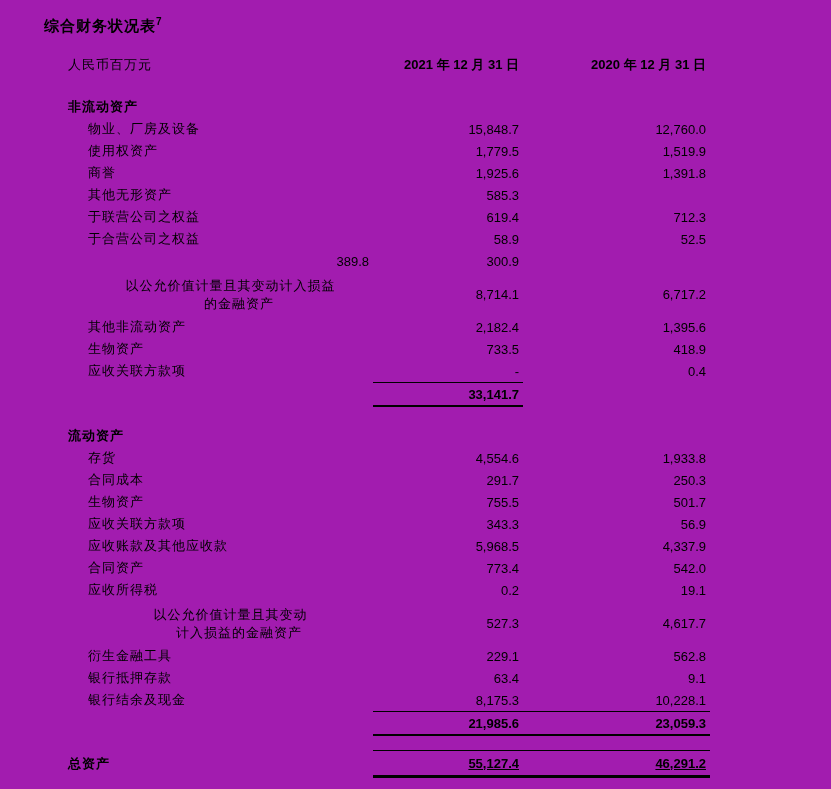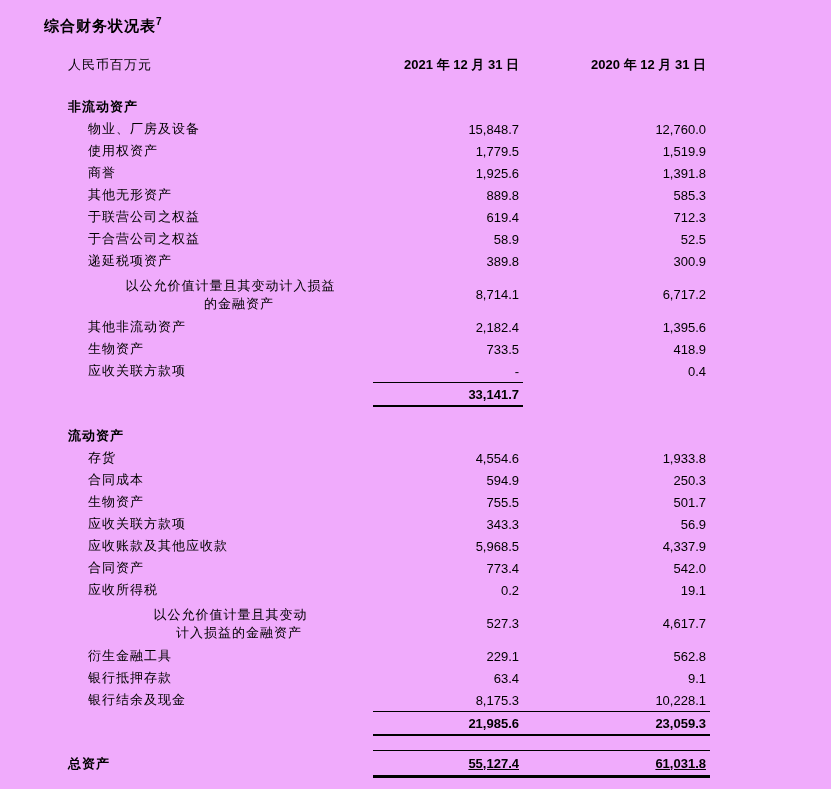--- a/index.html
+++ b/index.html
@@ -2,21 +2,21 @@
 <html><head>
 <meta charset="utf-8">
 <style>
   html, body { margin: 0; padding: 0; background: #ffffff; }
   .page {
     position: relative;
     width: 831px;
     height: 789px;
     box-sizing: border-box;
     padding: 14px 121px 0 44px;
-    background: #f0abfc;
+    background: #a21caf;
     color: #000000;
     font-family: "Liberation Serif", "DejaVu Serif", serif;
     font-size: 13px;
     overflow: hidden;
   }
   .title-row { height: 24px; display: flex; align-items: center; }
   .doc-title {
     font-weight: bold;
     font-size: 15px;
     letter-spacing: 1px;
@@ -102,38 +102,36 @@
   </div>
 
   <div class="grid-row">
     <div class="cell label">商誉</div>
     <div class="cell num">1,925.6</div>
     <div class="cell num">1,391.8</div>
   </div>
 
   <div class="grid-row">
     <div class="cell label">其他无形资产</div>
-    <div class="cell num">889.8</div>
     <div class="cell num">585.3</div>
   </div>
 
   <div class="grid-row">
     <div class="cell label">于联营公司之权益</div>
     <div class="cell num">619.4</div>
     <div class="cell num">712.3</div>
   </div>
 
   <div class="grid-row">
     <div class="cell label">于合营公司之权益</div>
     <div class="cell num">58.9</div>
     <div class="cell num">52.5</div>
   </div>
 
   <div class="grid-row">
-    <div class="cell label">递延税项资产</div>
     <div class="cell num">389.8</div>
     <div class="cell num">300.9</div>
   </div>
 
   <div class="grid-row row-tall">
     <div class="cell label">
               <div>以公允价值计量且其变动计入损益</div>
               <div class="label-line2">的金融资产</div>
             </div>
     <div class="cell num">8,714.1</div>
@@ -172,21 +170,21 @@
     </div>
     <div class="rows">
   <div class="grid-row">
     <div class="cell label">存货</div>
     <div class="cell num">4,554.6</div>
     <div class="cell num">1,933.8</div>
   </div>
 
   <div class="grid-row">
     <div class="cell label">合同成本</div>
-    <div class="cell num">594.9</div>
+    <div class="cell num">291.7</div>
     <div class="cell num">250.3</div>
   </div>
 
   <div class="grid-row">
     <div class="cell label">生物资产</div>
     <div class="cell num">755.5</div>
     <div class="cell num">501.7</div>
   </div>
 
   <div class="grid-row">
@@ -246,16 +244,16 @@
       <div class="cell num bold rule-top rule-bottom-2">23,059.3</div>
     </div>
   </div>
 </div>
 
   <div class="spacer-14"></div>
 
   <div class="grid-row total-row">
     <div class="cell section-label">总资产</div>
     <div class="cell num bold rule-top rule-bottom-3">55,127.4</div>
-    <div class="cell num bold rule-top rule-bottom-3">61,031.8</div>
+    <div class="cell num bold rule-top rule-bottom-3">46,291.2</div>
   </div>
 
 </div>
 
 </body></html>

